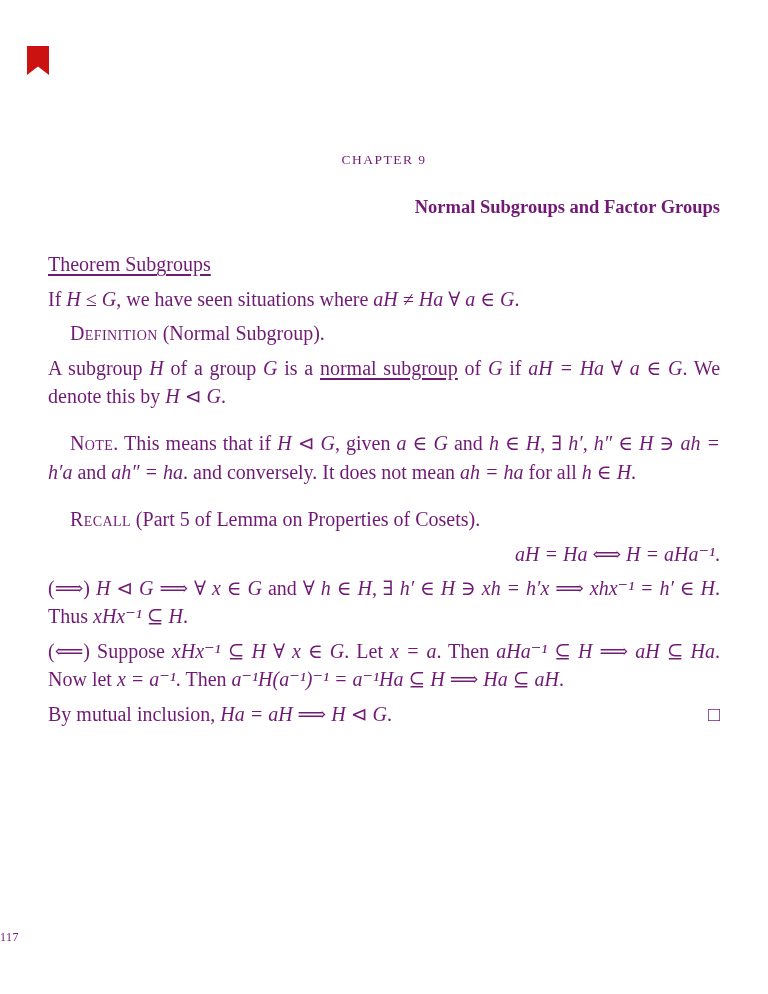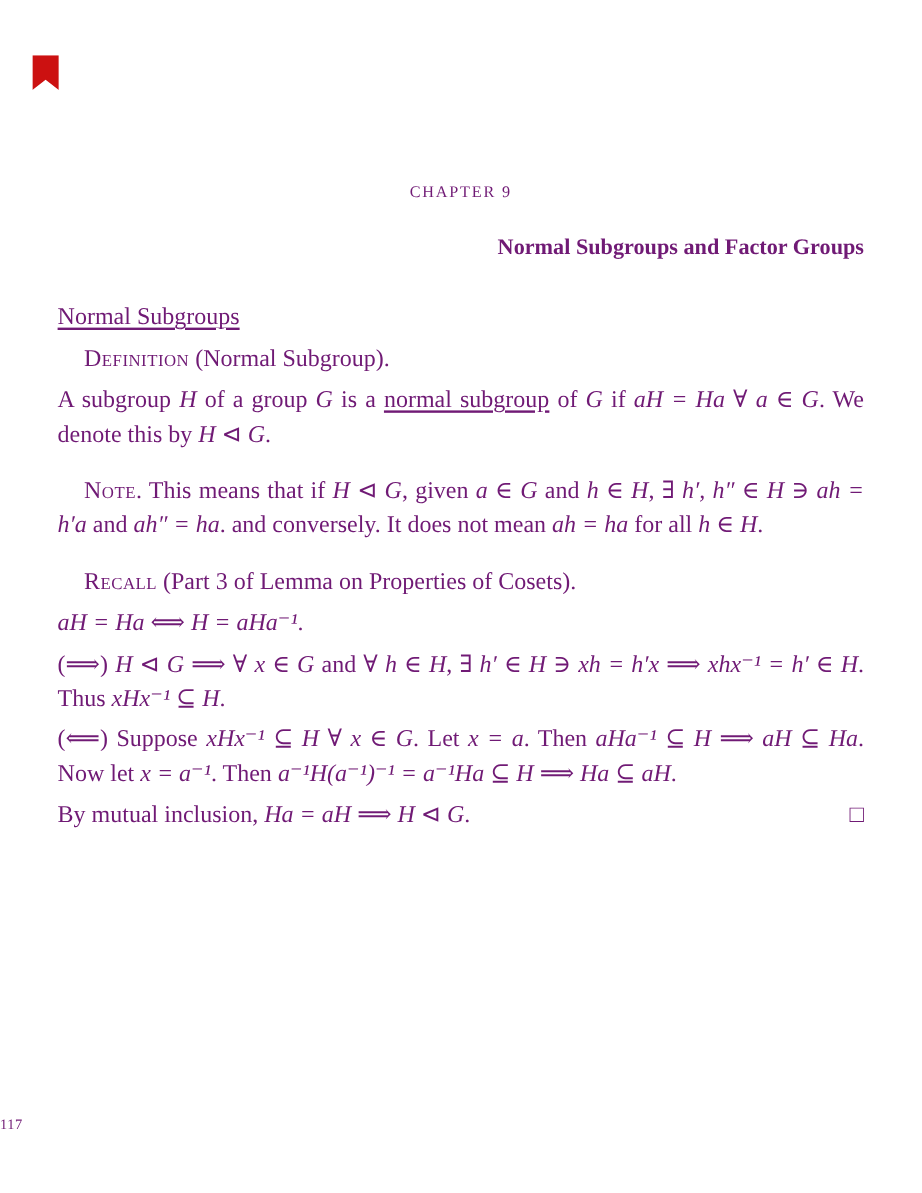--- a/index.html
+++ b/index.html
@@ -34,21 +34,21 @@
   .title {
     text-align: right;
     font-weight: 700;
     font-size: 18.5px;
     margin-top: 25px;
   }
   .blocks { margin-top: 30px; }
   .block { margin: 6px 0 0 0; }
   .block:first-child { margin-top: 0; }
   .block.gap-lg { margin-top: 19px; }
-  .block.center { text-align: left; }
+  .block.center { text-align: right; }
   .block.justify { text-align: justify; }
   .block.indent { text-indent: 22px; }
   .run-i { font-style: italic; }
   .run-u { text-decoration: underline; text-underline-offset: 3px; }
   .run-sc { font-variant: small-caps; letter-spacing: 0.4px; }
   .qed { float: right; }
   .pagenum {
     position: absolute;
     left: 0;
     right: 0;
@@ -65,25 +65,26 @@
   <div class="bookmark">
     <svg width="22" height="29" viewBox="0 0 22 29" xmlns="http://www.w3.org/2000/svg">
       <path d="M0 0 H22 V29 L11 20.5 L0 29 Z" fill="#cc1111"></path>
     </svg>
   </div>
 
   <div class="content">
     <div class="chapter">CHAPTER 9</div>
     <div class="title">Normal Subgroups and Factor Groups</div>
     <div class="blocks">
-        <p class="block"><span class="run-u">Normal Subgroups</span></p>
+        <p class="block"><span class="run-u">Theorem Subgroups</span></p>
+        <p class="block"><span>If </span><span class="run-i">H ≤ G</span><span>, we have seen situations where </span><span class="run-i">aH ≠ Ha</span><span> ∀ </span><span class="run-i">a ∈ G</span><span>.</span></p>
         <p class="block indent"><span class="run-sc">Definition</span><span> (Normal Subgroup).</span></p>
         <p class="block justify"><span>A subgroup </span><span class="run-i">H</span><span> of a group </span><span class="run-i">G</span><span> is a </span><span class="run-u">normal subgroup</span><span> of </span><span class="run-i">G</span><span> if </span><span class="run-i">aH = Ha</span><span> ∀ </span><span class="run-i">a ∈ G</span><span>. We denote this by </span><span class="run-i">H ⊲ G</span><span>.</span></p>
         <p class="block indent gap-lg justify"><span class="run-sc">Note</span><span>. This means that if </span><span class="run-i">H ⊲ G</span><span>, given </span><span class="run-i">a ∈ G</span><span> and </span><span class="run-i">h ∈ H</span><span>, ∃ </span><span class="run-i">h′, h″ ∈ H</span><span> ∋ </span><span class="run-i">ah = h′a</span><span> and </span><span class="run-i">ah″ = ha</span><span>. and conversely. It does not mean </span><span class="run-i">ah = ha</span><span> for all </span><span class="run-i">h ∈ H</span><span>.</span></p>
-        <p class="block indent gap-lg"><span class="run-sc">Recall</span><span> (Part 3 of Lemma on Properties of Cosets).</span></p>
+        <p class="block indent gap-lg"><span class="run-sc">Recall</span><span> (Part 5 of Lemma on Properties of Cosets).</span></p>
         <p class="block center"><span class="run-i">aH = Ha</span><span>  ⟺  </span><span class="run-i">H = aHa⁻¹</span><span>.</span></p>
         <p class="block justify"><span>(⟹) </span><span class="run-i">H ⊲ G</span><span> ⟹ ∀ </span><span class="run-i">x ∈ G</span><span> and ∀ </span><span class="run-i">h ∈ H</span><span>, ∃ </span><span class="run-i">h′ ∈ H</span><span> ∋ </span><span class="run-i">xh = h′x</span><span> ⟹ </span><span class="run-i">xhx⁻¹ = h′ ∈ H</span><span>. Thus </span><span class="run-i">xHx⁻¹ ⊆ H</span><span>.</span></p>
         <p class="block justify"><span>(⟸) Suppose </span><span class="run-i">xHx⁻¹ ⊆ H</span><span> ∀ </span><span class="run-i">x ∈ G</span><span>. Let </span><span class="run-i">x = a</span><span>. Then </span><span class="run-i">aHa⁻¹ ⊆ H</span><span> ⟹ </span><span class="run-i">aH ⊆ Ha</span><span>. Now let </span><span class="run-i">x = a⁻¹</span><span>. Then </span><span class="run-i">a⁻¹H(a⁻¹)⁻¹ = a⁻¹Ha ⊆ H</span><span> ⟹ </span><span class="run-i">Ha ⊆ aH</span><span>.</span></p>
         <p class="block"><span>By mutual inclusion, </span><span class="run-i">Ha = aH</span><span> ⟹ </span><span class="run-i">H ⊲ G</span><span>.</span><span class="qed">□</span></p>
       </div>
   </div>
 
   <div class="pagenum">117</div>
 
 </div>

